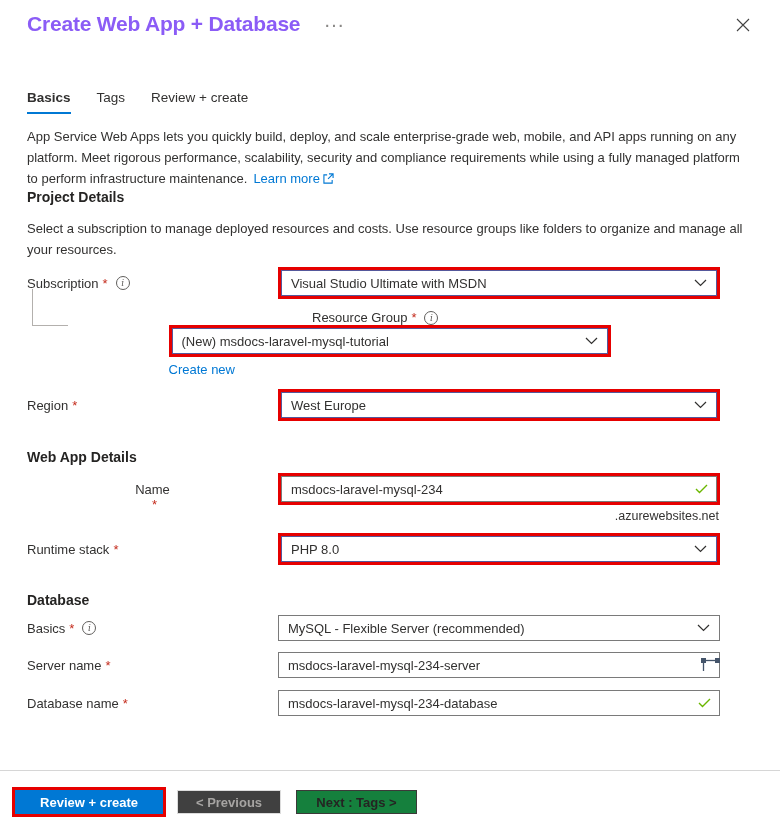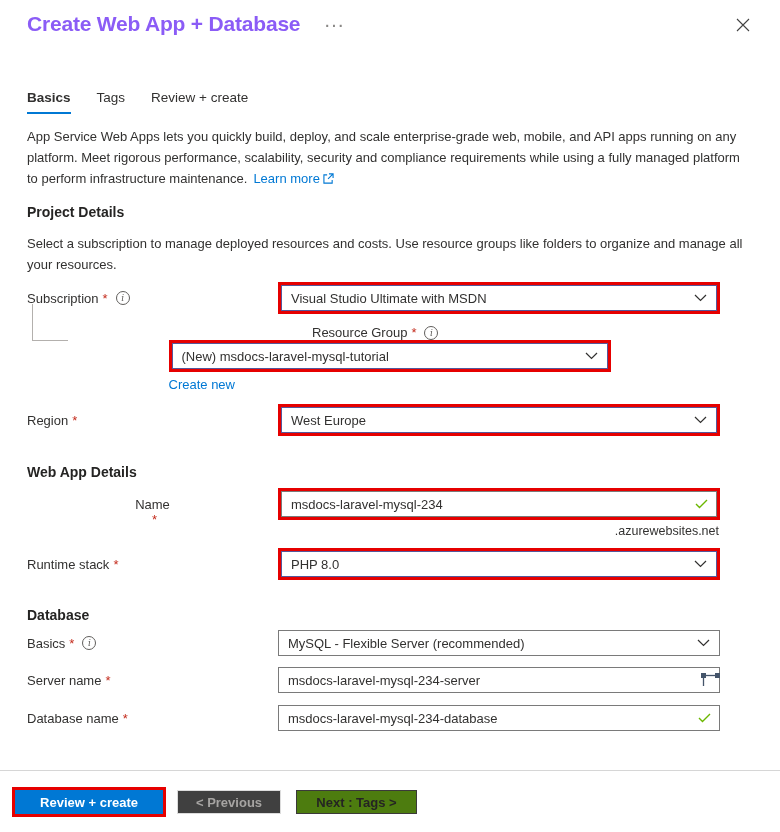--- a/index.html
+++ b/index.html
@@ -20,21 +20,21 @@
   .tabs { display:flex; gap:26px; margin-top:53px; }
   .tab { font-size:13.5px; padding-bottom:7px; cursor:pointer; color:#323130; }
   .tab.active { font-weight:700; border-bottom:2px solid #0078d4; }
 
   
   .intro { margin-top:12px; max-width:727px; line-height:21px; }
   .link { color:#0078d4; cursor:pointer; text-decoration:none; }
   .learn { margin-left:6px; white-space:nowrap; }
   .ext-ico { margin-left:3px; vertical-align:-1px; }
   .sec-h { font-size:14px; font-weight:700; color:#252423; }
-  .sec-h.pd { margin-top:15px; }
+  .sec-h.pd { }
   .desc { margin-top:13px; max-width:727px; line-height:21px; }
 
   
   .row { display:flex; align-items:center; position:relative; }
   .lbl { width:251px; flex:none; display:flex; align-items:center; }
   .req { color:#c42b1c; margin-left:4px; }
   .info {
     width:14px; height:14px; border:1px solid #605e5c; border-radius:50%;
     display:inline-flex; align-items:center; justify-content:center;
     font-family:"DejaVu Serif", serif; font-style:italic; font-size:9px;
@@ -73,21 +73,21 @@
   .r-eng { margin-top:7px; }
   .r-srv { margin-top:11px; }
   .r-dbn { margin-top:12px; }
 
   
   .footer-wrap { position:absolute; left:0; right:0; top:770px; }
   .rule { height:1px; background:#d6d6d6; }
   .btns { display:flex; align-items:center; margin-top:16px; padding-left:12px; }
   .btn {
     height:24px; display:inline-flex; align-items:center; justify-content:center;
-    font-family:inherit; font-size:13px; cursor:pointer; background:#4d7c0f; border:none;
+    font-family:inherit; font-size:13px; cursor:pointer; background:#15803d; border:none;
   }
   .btn-wrap { border:3px solid #e60000; display:inline-flex; }
   .btn-primary { background:#0078d4; color:#fff; font-weight:700; width:148px; }
   .btn-prev { width:104px; background:#404040; color:#a6a4a2; border:1px solid #dcdcdc; margin-left:11px; font-weight:600; }
   .btn-next { width:121px; border:1px solid #3b3a39; color:#252423; font-weight:600; margin-left:15px; }
 </style>
 </head>
 <body>
 
 <div class="page">

